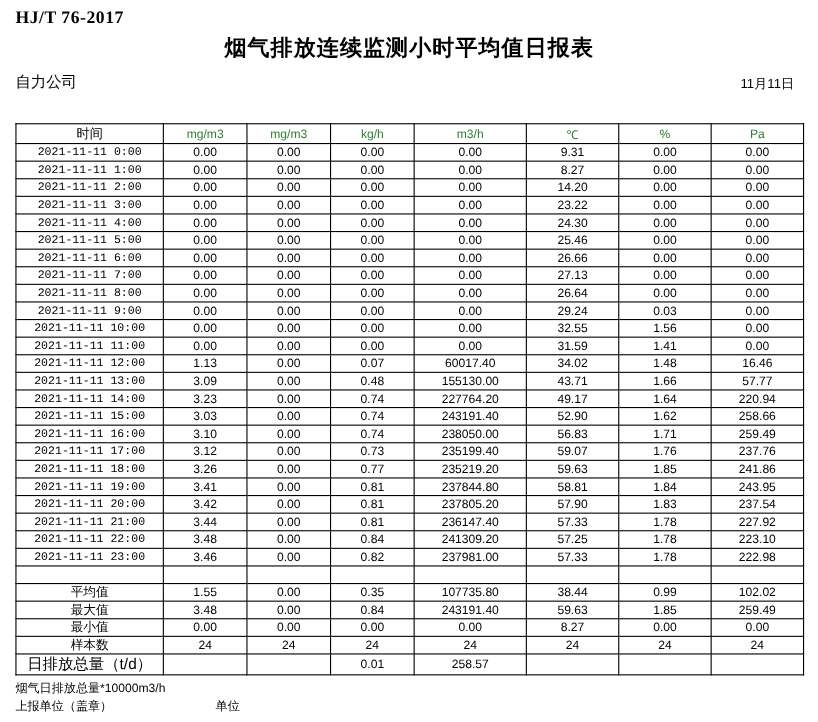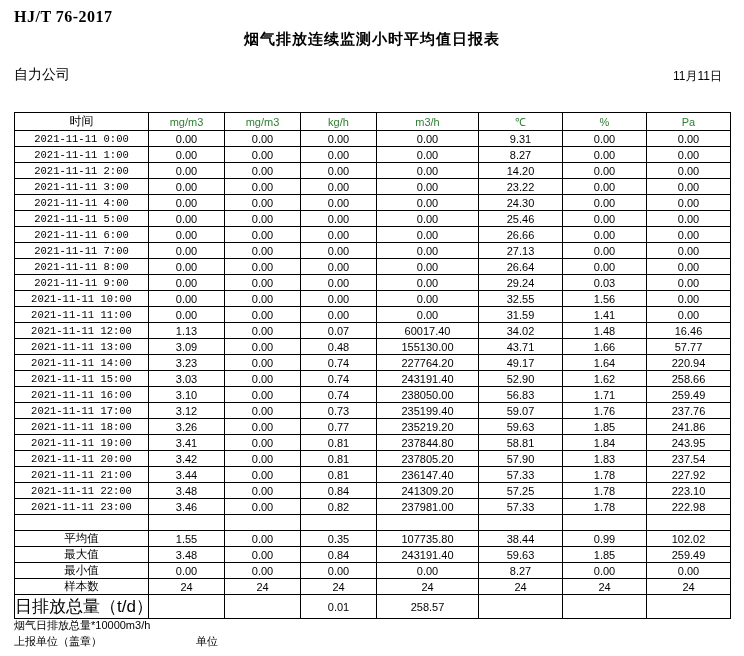--- a/index.html
+++ b/index.html
@@ -29,21 +29,21 @@
     font-weight: bold;
     letter-spacing: 0.5px;
     font-family: "Liberation Serif", serif;
   }
   .doc-title {
     position: absolute;
     left: 0;
     right: 0;
     top: 30px;
     text-align: center;
-    font-size: 15px;
+    font-size: 20px;
     font-weight: bold;
     letter-spacing: 1px;
   }
   .company {
     position: absolute;
     left: 14px;
     top: 66px;
     font-size: 14px;
   }
   .report-date {
@@ -110,21 +110,21 @@
     font-family: "Liberation Sans", sans-serif;
     font-size: 11.5px;
   }
   .total-row td {
     font-family: "Liberation Mono", monospace;
     font-size: 10.5px;
     height: 15.6px;
   }
   .total-row td.label-cell {
     font-family: "Liberation Sans", sans-serif;
-    font-size: 17px;
+    font-size: 14px;
   }
   .footnote1 {
     position: absolute;
     left: 14px;
     top: 618px;
     font-size: 11px;
   }
   .footnote2 {
     position: absolute;
     left: 14px;

